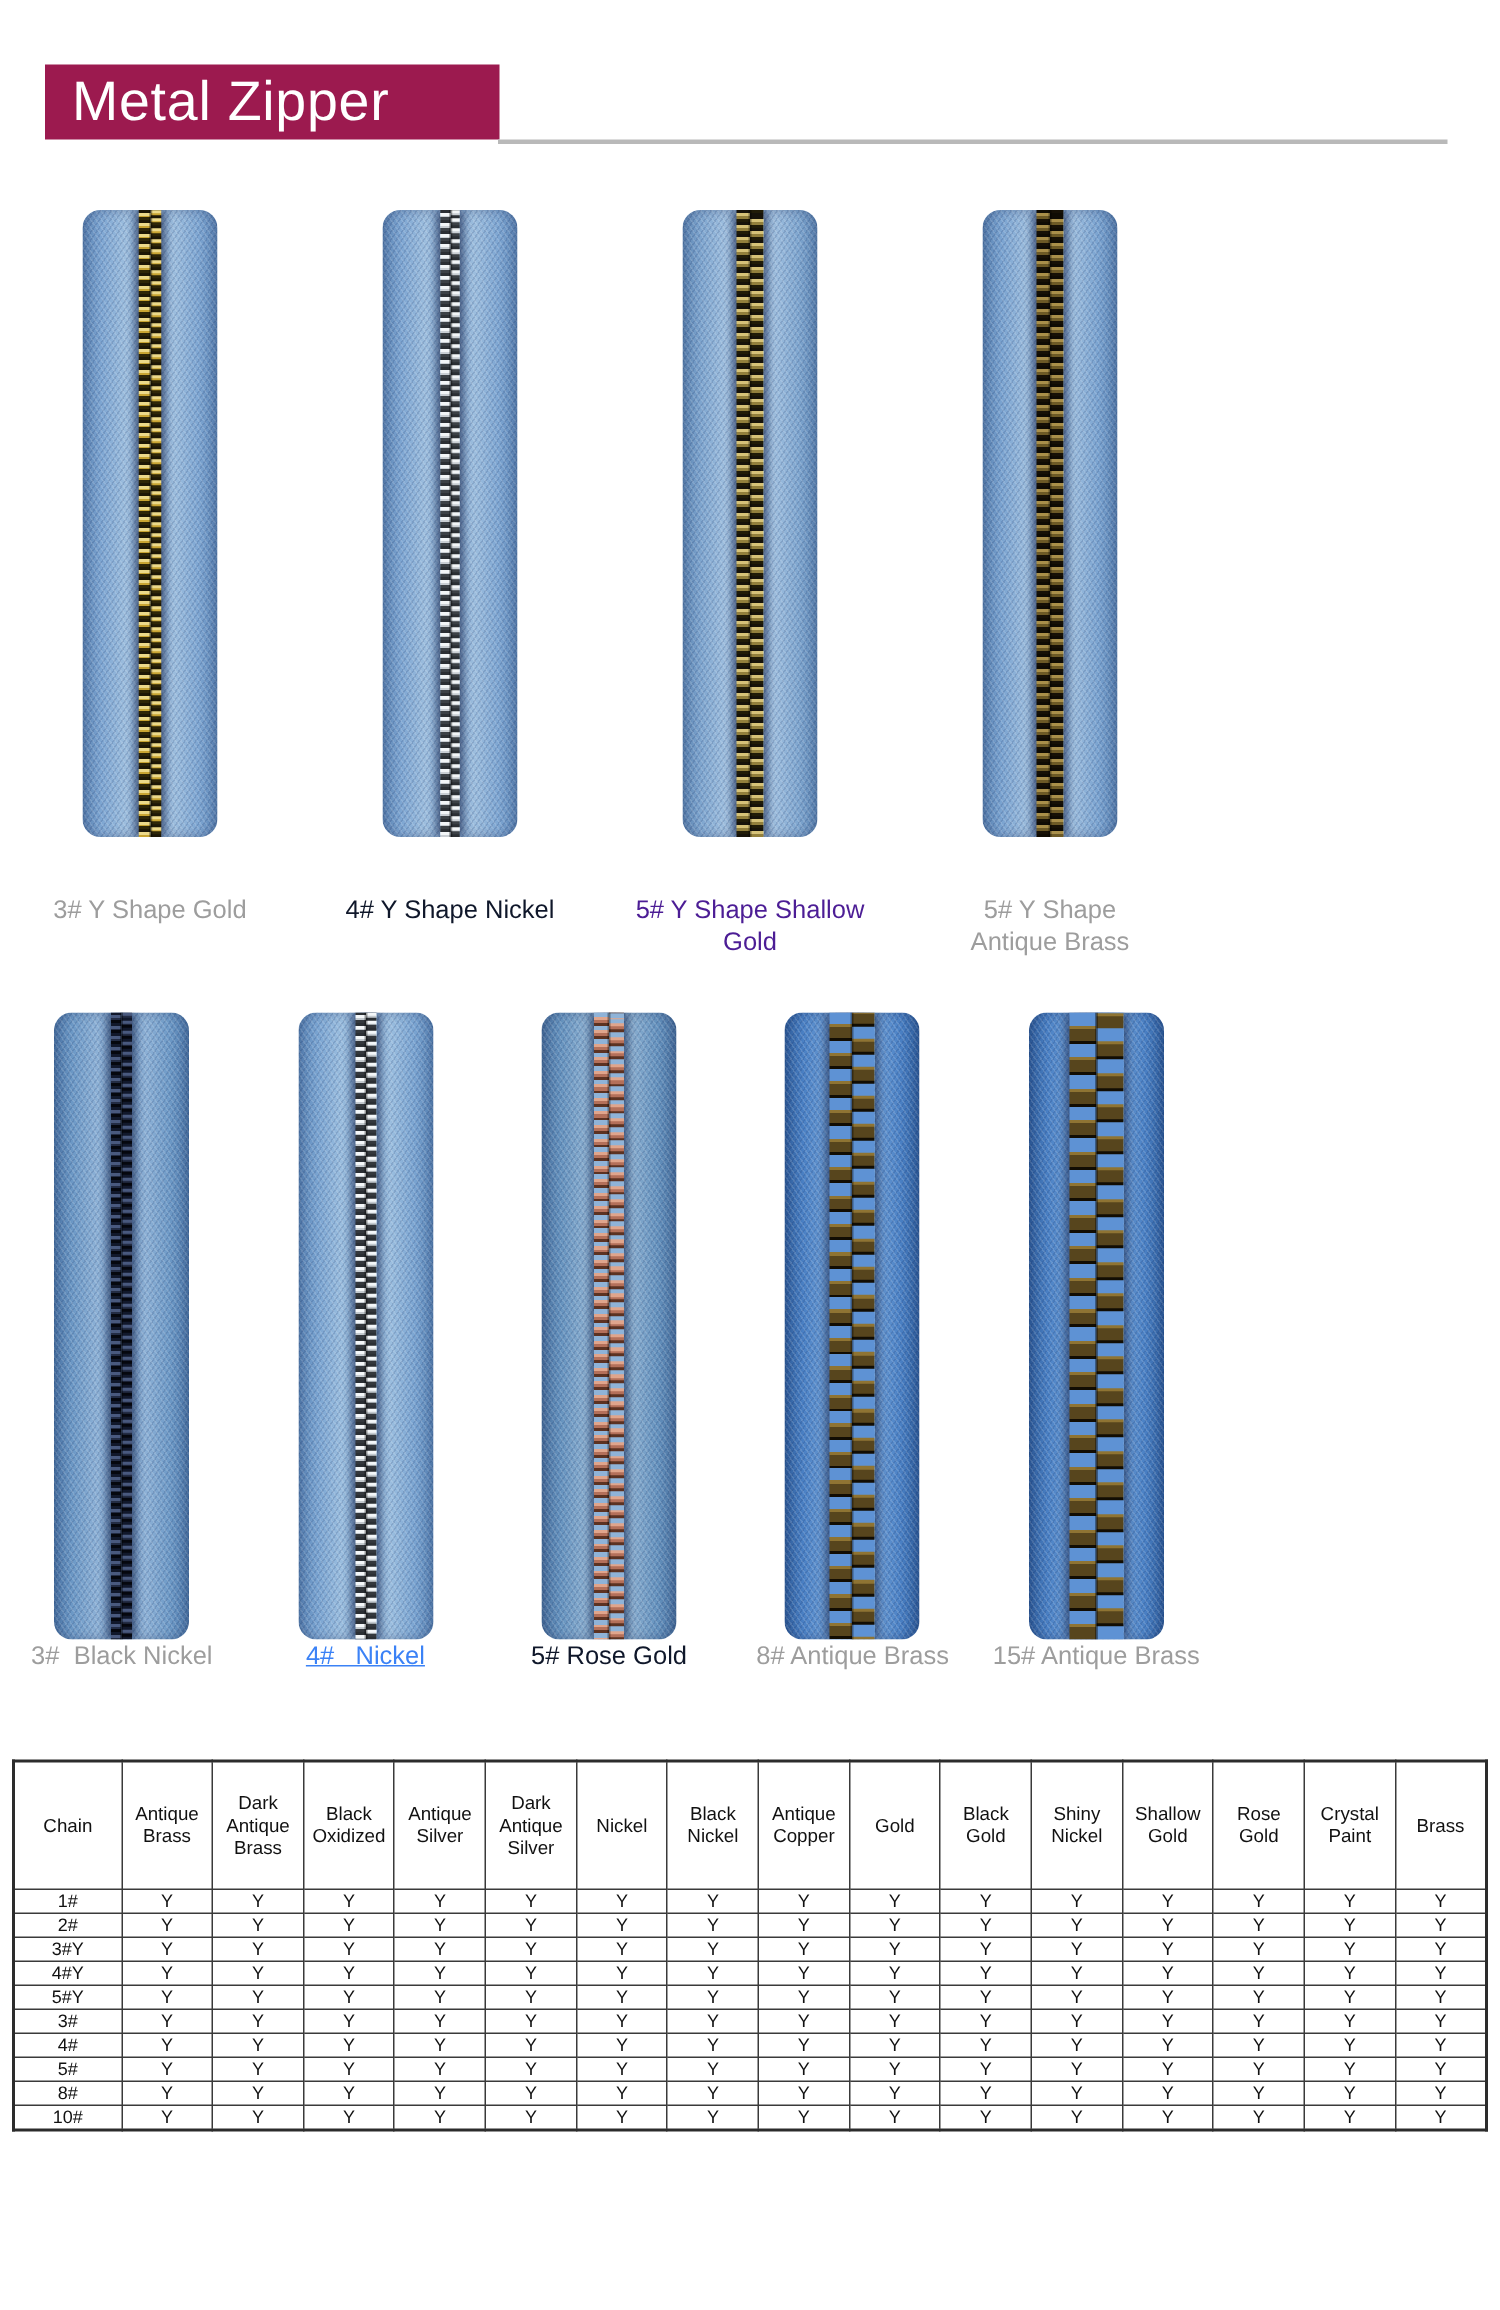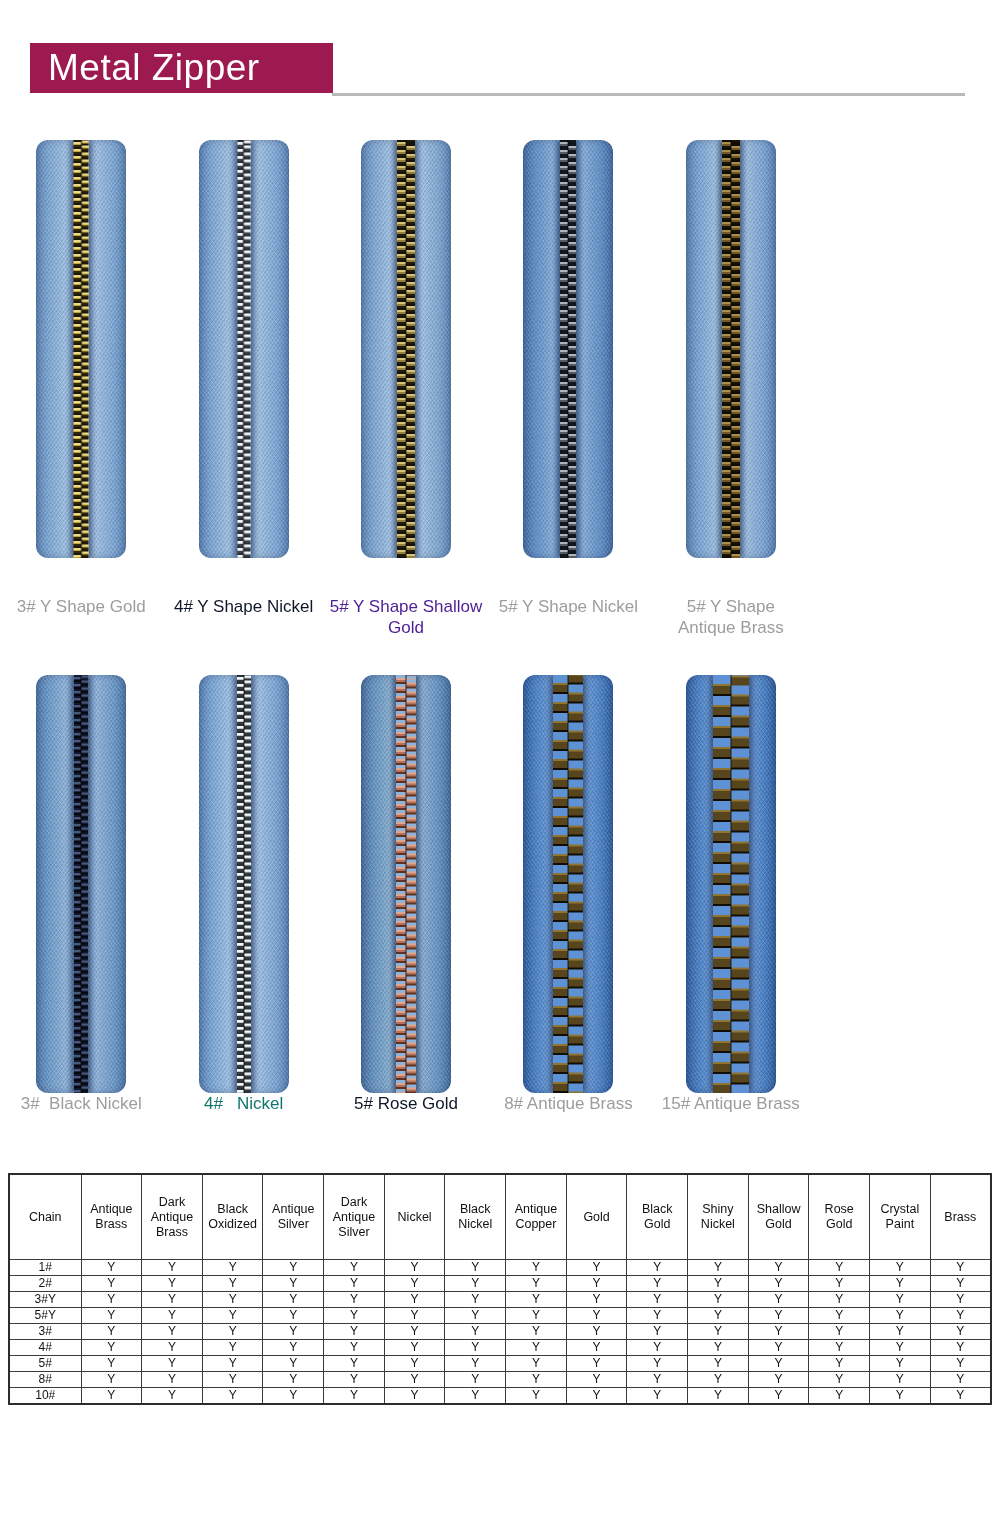--- a/index.html
+++ b/index.html
@@ -101,29 +101,20 @@
       <div class="zip-cell">
         <div class="zipper" style="--tape: #7fa6cf; --tape-lt: #9fbfdf; --tape-dk: #5b84b3; --tooth: #93803c; --hi: #d6c278; --dk: #211c08; --gapc: #17130a; --tw: 18px; --pitch: 8px; --g: 2px;">
           <div class="teeth">
             <div class="tcol left"></div>
             <div class="tcol right"></div>
           </div>
         </div>
         <div class="caption" style="color: #4c1d95;">5# Y Shape Shallow Gold</div>
       </div>
       <div class="zip-cell">
-        <div class="zipper" style="--tape: #5f8fc5; --tape-lt: #82aad4; --tape-dk: #436ea3; --tooth: #525a63; --hi: #aeb6bd; --dk: #14181d; --gapc: #10141c; --tw: 16px; --pitch: 8px; --g: 2px;">
-          <div class="teeth">
-            <div class="tcol left"></div>
-            <div class="tcol right"></div>
-          </div>
-        </div>
-        <div class="caption" style="color: rgb(157, 157, 157);">5# Y Shape Nickel</div>
-      </div>
-      <div class="zip-cell">
         <div class="zipper" style="--tape: #7aa3d0; --tape-lt: #9bbcdd; --tape-dk: #5780b1; --tooth: #6d5a26; --hi: #a98f4a; --dk: #171106; --gapc: #100c04; --tw: 18px; --pitch: 8px; --g: 2px;">
           <div class="teeth">
             <div class="tcol left"></div>
             <div class="tcol right"></div>
           </div>
         </div>
         <div class="caption" style="color: rgb(157, 157, 157);">5# Y Shape
 Antique Brass</div>
       </div>
     </div>
@@ -137,21 +128,21 @@
         </div>
         <div class="caption" style="color: rgb(157, 157, 157);">3#  Black Nickel</div>
       </div>
       <div class="zip-cell">
         <div class="zipper" style="--tape: #7aa4d1; --tape-lt: #9bbedf; --tape-dk: #5681b3; --tooth: #c4cacf; --hi: #f4f7f9; --dk: #34383d; --gapc: #2b2f34; --tw: 14px; --pitch: 7px; --g: 2px;">
           <div class="teeth">
             <div class="tcol left"></div>
             <div class="tcol right"></div>
           </div>
         </div>
-        <div class="caption" style="color: #0f766e;">4#   Nickel</div>
+        <div class="caption" style="color: #3b82f6; text-decoration: underline;">4#   Nickel</div>
       </div>
       <div class="zip-cell">
         <div class="zipper" style="--tape: #6592be; --tape-lt: #88adcf; --tape-dk: #476f9e; --tooth: #b4705a; --hi: #e0a58c; --dk: #5c3222; --gapc: #8fb3d8; --tw: 20px; --pitch: 9px; --g: 3px;">
           <div class="teeth">
             <div class="tcol left"></div>
             <div class="tcol right"></div>
           </div>
         </div>
         <div class="caption" style="color: #0f172a; text-align: right;">5# Rose Gold</div>
       </div>
@@ -265,20 +256,38 @@
           <td>Y</td>
           <td>Y</td>
           <td>Y</td>
           <td>Y</td>
           <td>Y</td>
           <td>Y</td>
           <td>Y</td>
           <td>Y</td>
         </tr>
         <tr>
+          <td>4#Y</td>
+          <td>Y</td>
+          <td>Y</td>
+          <td>Y</td>
+          <td>Y</td>
+          <td>Y</td>
+          <td>Y</td>
+          <td>Y</td>
+          <td>Y</td>
+          <td>Y</td>
+          <td>Y</td>
+          <td>Y</td>
+          <td>Y</td>
+          <td>Y</td>
+          <td>Y</td>
+          <td>Y</td>
+        </tr>
+        <tr>
           <td>5#Y</td>
           <td>Y</td>
           <td>Y</td>
           <td>Y</td>
           <td>Y</td>
           <td>Y</td>
           <td>Y</td>
           <td>Y</td>
           <td>Y</td>
           <td>Y</td>

